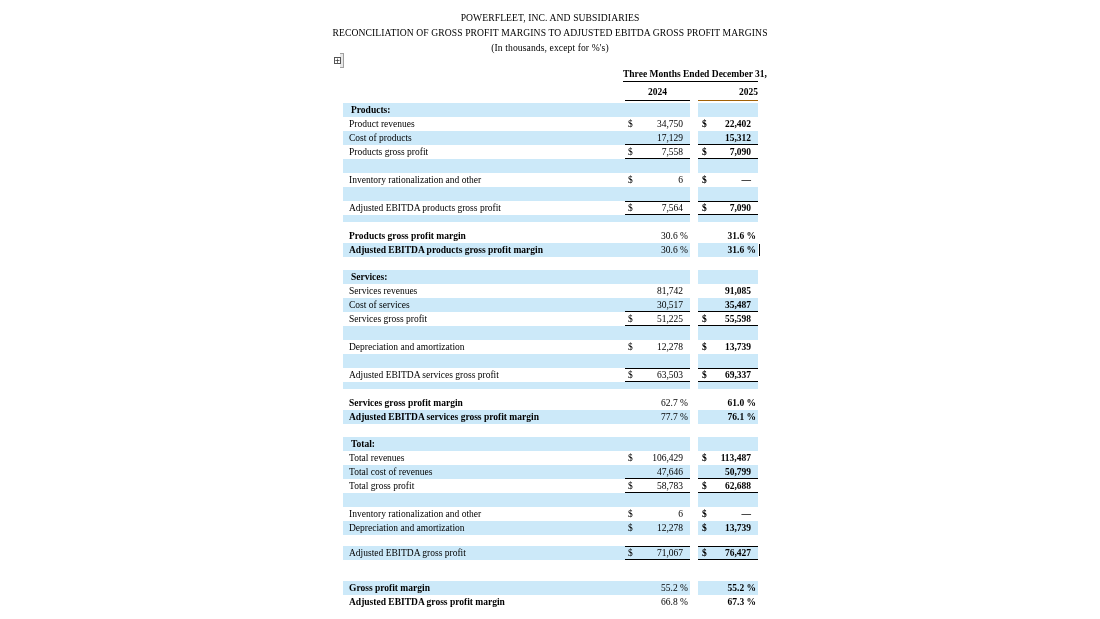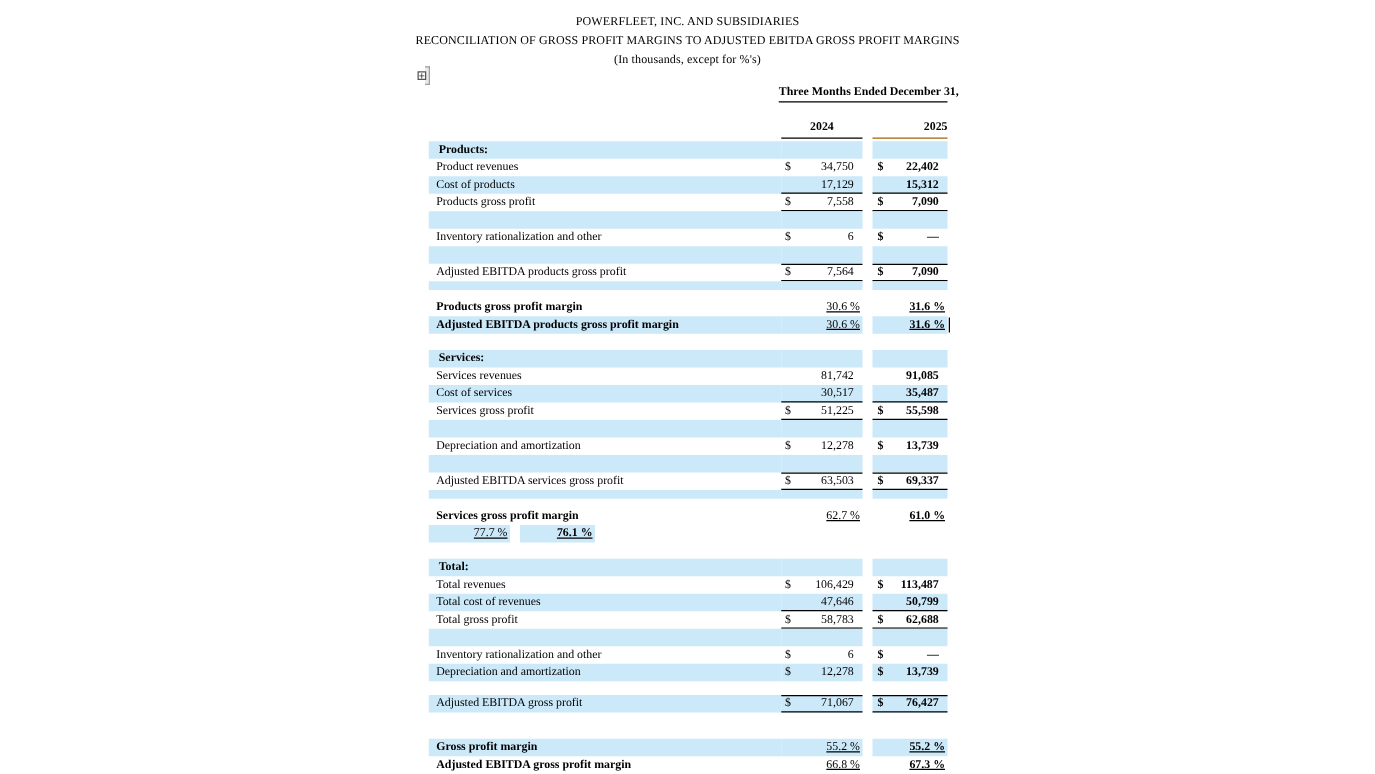--- a/index.html
+++ b/index.html
@@ -22,37 +22,37 @@
     border:1px solid #555; color:#333; font-size:8px; line-height:5px; text-align:center;
     font-family:"DejaVu Sans Mono", monospace; background:#fff; }
 
   .table-wrap { position:absolute; left:343px; top:69px; width:415px; font-size:9.5px; }
 
   .thead-span { display:flex; height:13px; }
   .thead-span .lspace { flex:1; }
   .thead-span .span-box { width:135px; text-align:center; font-weight:bold;
     border-bottom:1px solid #000; white-space:nowrap;margin-left:29px; }
 
-  .thead-cols { display:flex; height:14px; margin-top:15px; }
+  .thead-cols { display:flex; height:14px; margin-top:5px; }
   .thead-cols .lspace { flex:1; }
   .thead-cols .hc1 { width:65px; text-align:center; font-weight:bold; border-bottom:1px solid #000; }
   .thead-cols .hgap { width:8px; }
   .thead-cols .hc2 { width:60px; text-align:right; font-weight:bold; border-bottom:1px solid #a16207; }
 
   .rows { margin-top:2px; }
   .trow { display:flex; height:14px; align-items:stretch; }
   .trow .cell { display:flex; align-items:center; }
   .trow .label { flex:1; padding-left:6px; white-space:nowrap; overflow:hidden; }
   .trow.section .label { padding-left:8px; font-weight:bold; }
   .trow.bold .label { font-weight:bold; }
   .trow .c1 { width:65px; justify-content:space-between; padding:0 7px 0 3px; }
   .trow .gapcol { width:8px; }
   .trow .c2 { width:60px; justify-content:space-between; padding:0 7px 0 4px;
     font-weight:bold; position:relative; }
-  .trow .c1.pct, .trow .c2.pct { padding-right:2px;text-decoration:underline; }
+  .trow .c1.pct, .trow .c2.pct { padding-right:2px; }
   .trow .val { margin-left:auto; white-space:nowrap; }
   .trow.shaded .label, .trow.shaded .c1, .trow.shaded .c2 { background:var(--shade,#cce9f9); }
   .trow .b-bottom { border-bottom:1px solid #000; }
   .trow .b-both { border-top:1px solid #000; border-bottom:1px solid #000; }
   .caret { position:absolute; right:-2px; top:1px; width:1px; height:12px; background:#000; }
   .spacer { width:100%; }
 </style>
 </head>
 <body>
 
@@ -369,20 +369,23 @@
           <span class="cur"></span>
           <span class="val">62.7 %</span>
         </div>
     <div class="gapcol"></div>
     <div class="cell c2 pct">
           <span class="cur"></span>
           <span class="val">61.0 %</span>
         </div>
   </div>
       <div class="trow shaded bold">
+    <div class="cell label">
+          <span class="lbl-text">Adjusted EBITDA services gross profit margin</span>
+        </div>
     <div class="cell c1 pct">
           <span class="cur"></span>
           <span class="val">77.7 %</span>
         </div>
     <div class="gapcol"></div>
     <div class="cell c2 pct">
           <span class="cur"></span>
           <span class="val">76.1 %</span>
         </div>
   </div>

